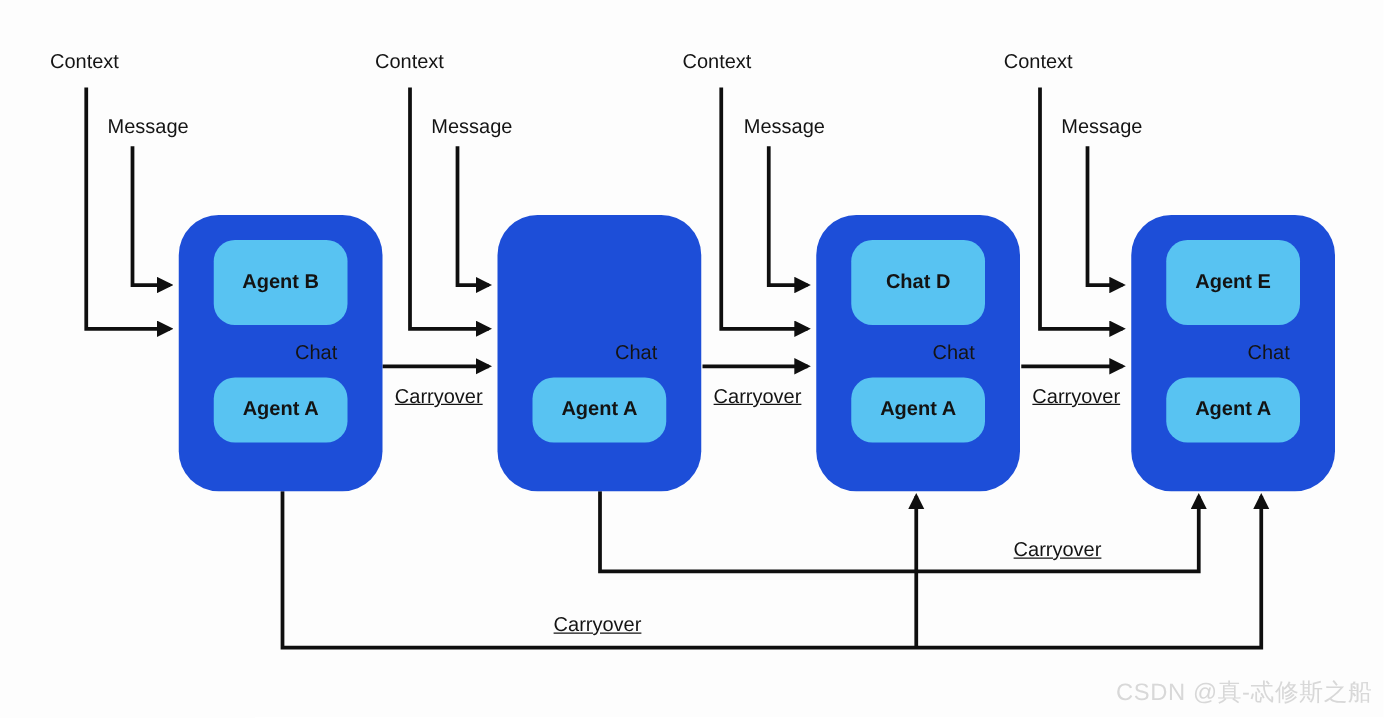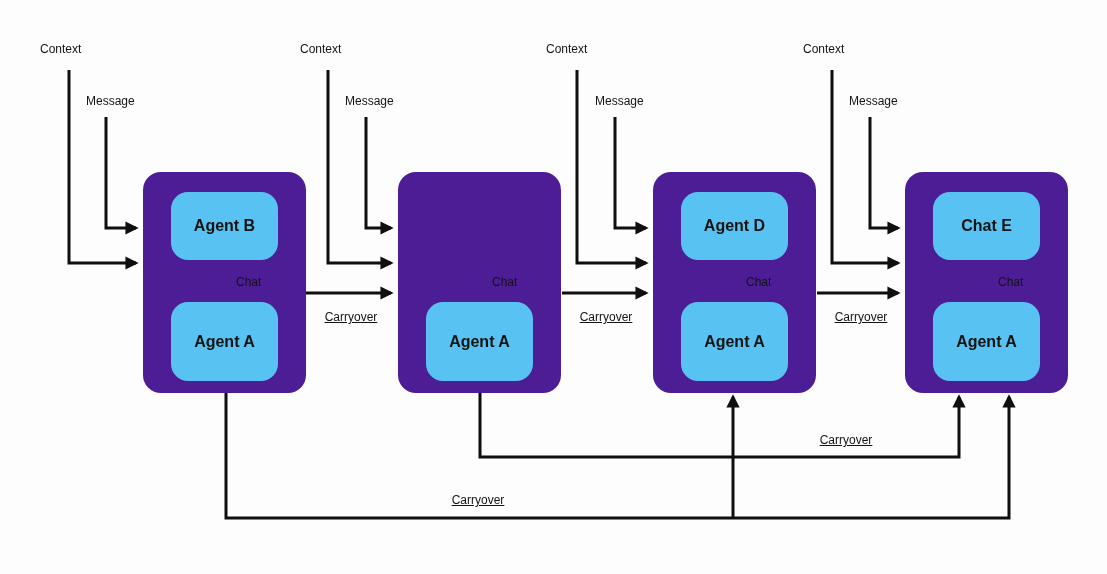--- a/index.html
+++ b/index.html
@@ -3,31 +3,31 @@
 <meta charset="utf-8">
 <style>
   html,body{margin:0;padding:0;background:#ffffff;}
   .canvas{
     position:relative;width:1107px;height:574px;background:#fdfdfd;
     font-family:"Liberation Sans",sans-serif;color:#141414;overflow:hidden;
   }
   .arrow-layer{position:absolute;left:0;top:0;width:1107px;height:574px;}
   .chat-container{
     position:absolute;top:172px;width:163px;height:221px;
-    background:#4c1d95;border-radius:18px;
+    background:#1d4ed8;border-radius:32px;
   }
   .agent-box{
     position:absolute;left:28px;width:107px;
     background:#58c3f2;border-radius:17px;
     display:flex;align-items:center;justify-content:center;
     font-size:16px;font-weight:700;color:#131313;
   }
   .agent-top{top:20px;height:68px;}
-  .agent-bottom{top:130px;height:79px;}
-  .lbl{position:absolute;font-size:12px;line-height:19px;color:#141414;white-space:nowrap;}
+  .agent-bottom{top:130px;height:52px;}
+  .lbl{position:absolute;font-size:16px;line-height:19px;color:#141414;white-space:nowrap;}
   .lbl-center{transform:translateX(-50%);text-decoration:underline;}
   .watermark{
     position:absolute;top:541px;right:9px;font-size:19px;
     color:#d8d8d8;letter-spacing:0.5px;
   }
 </style>
 </head>
 <body>
 
 <div class="canvas">
@@ -67,26 +67,26 @@
   <div class="chat-container" style="left:143px">
     <div class="agent-box agent-top">Agent B</div>
     <div class="agent-box agent-bottom">Agent A</div>
   </div>
 
   <div class="chat-container" style="left:398px">
     <div class="agent-box agent-bottom">Agent A</div>
   </div>
 
   <div class="chat-container" style="left:653px">
-    <div class="agent-box agent-top">Agent D</div>
+    <div class="agent-box agent-top">Chat D</div>
     <div class="agent-box agent-bottom">Agent A</div>
   </div>
 
   <div class="chat-container" style="left:905px">
-    <div class="agent-box agent-top">Chat E</div>
+    <div class="agent-box agent-top">Agent E</div>
     <div class="agent-box agent-bottom">Agent A</div>
   </div>
 
   <div class="lbl" style="left:40px;top:40px">Context</div>
   <div class="lbl" style="left:300px;top:40px">Context</div>
   <div class="lbl" style="left:546px;top:40px">Context</div>
   <div class="lbl" style="left:803px;top:40px">Context</div>
 
   <div class="lbl" style="left:86px;top:92px">Message</div>
   <div class="lbl" style="left:345px;top:92px">Message</div>
@@ -97,14 +97,15 @@
   <div class="lbl" style="left:492px;top:273px">Chat</div>
   <div class="lbl" style="left:746px;top:273px">Chat</div>
   <div class="lbl" style="left:998px;top:273px">Chat</div>
 
   <div class="lbl lbl-center" style="left:351px;top:308px">Carryover</div>
   <div class="lbl lbl-center" style="left:606px;top:308px">Carryover</div>
   <div class="lbl lbl-center" style="left:861px;top:308px">Carryover</div>
   <div class="lbl lbl-center" style="left:846px;top:431px">Carryover</div>
   <div class="lbl lbl-center" style="left:478px;top:491px">Carryover</div>
 
+  <div class="watermark">CSDN @真-忒修斯之船</div>
 
 </div>
 
 </body></html>

